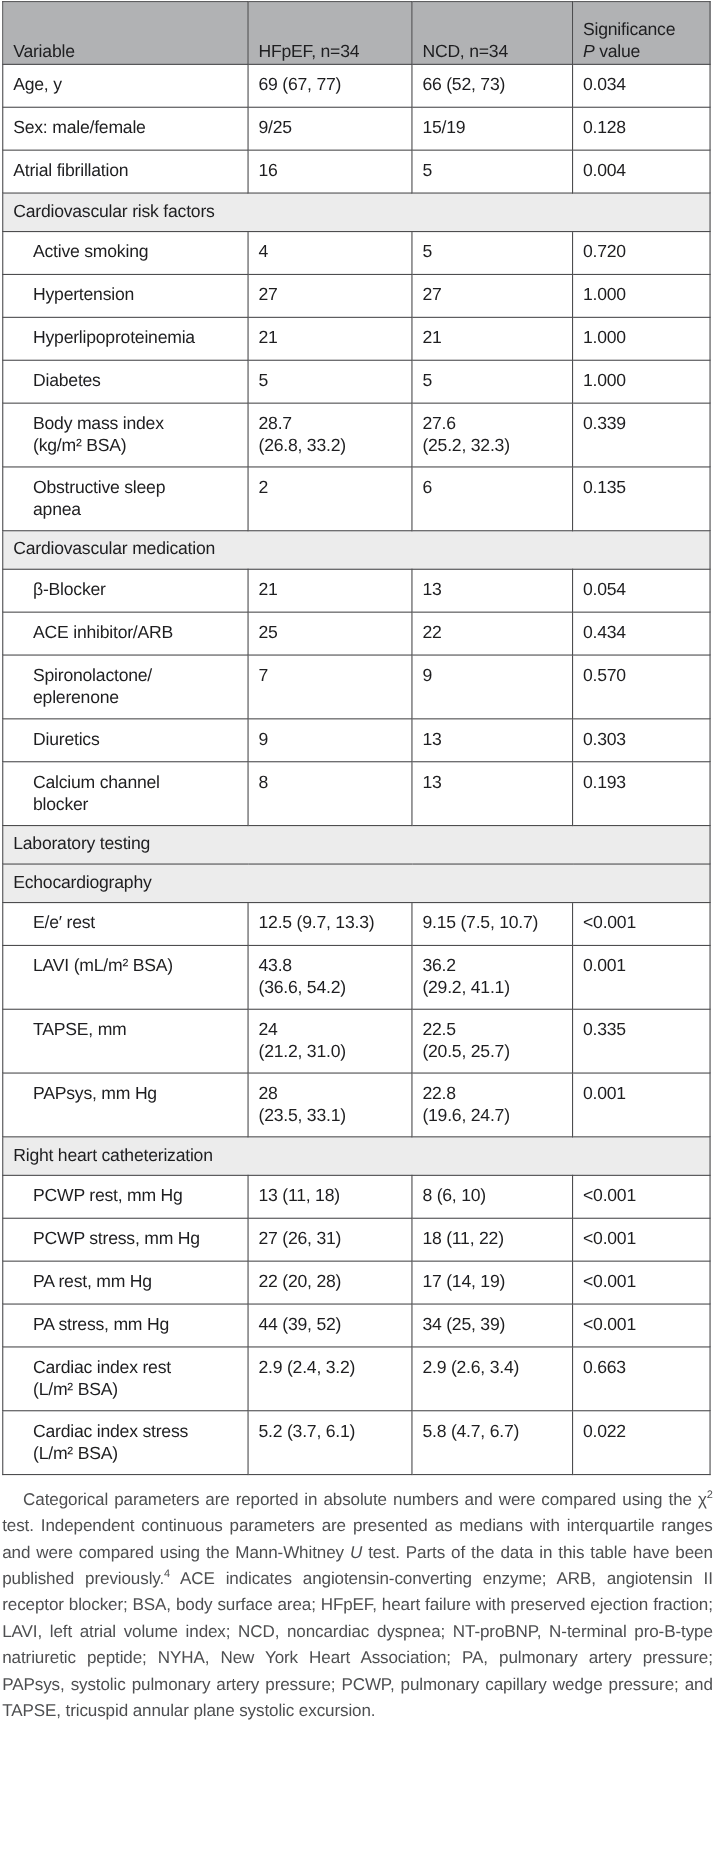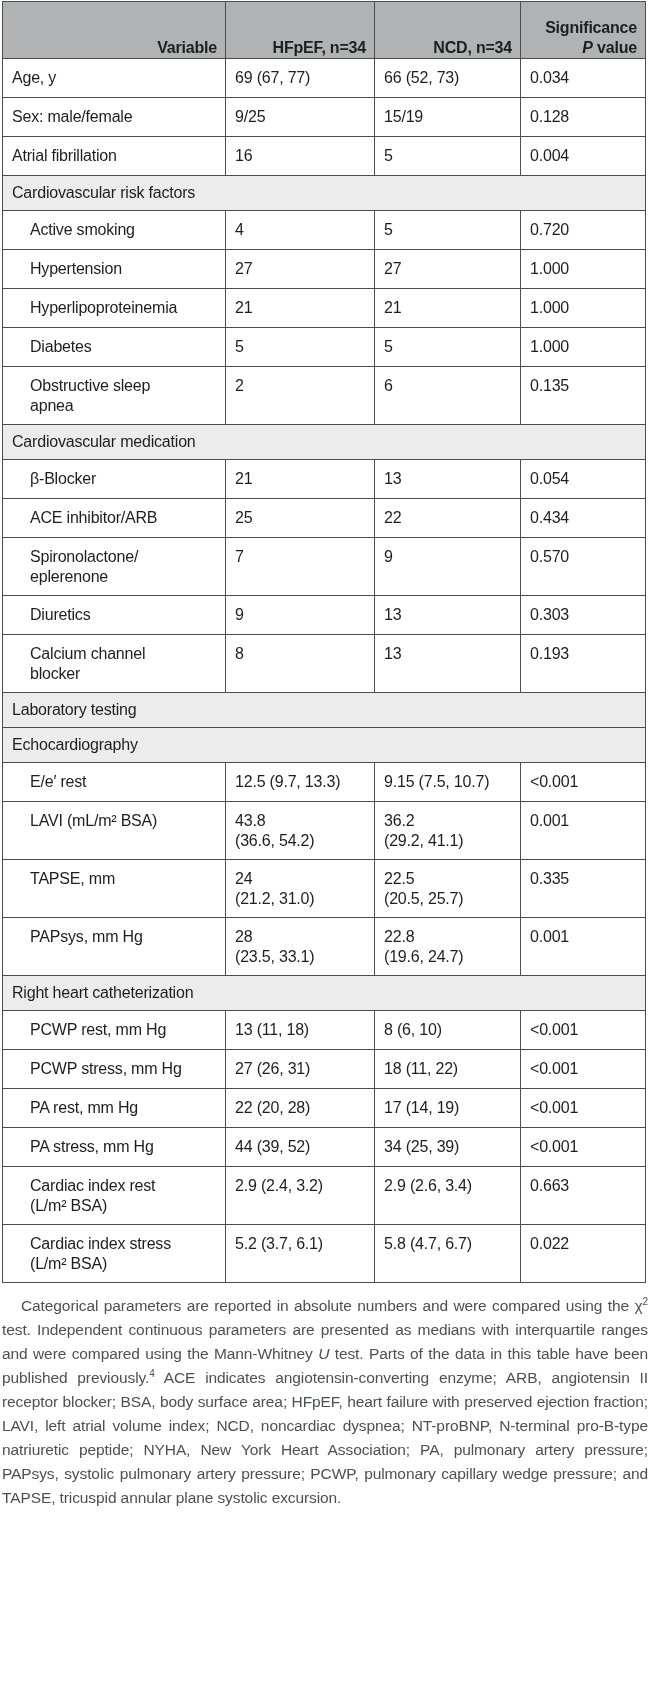--- a/index.html
+++ b/index.html
@@ -37,24 +37,23 @@
     font-size: 16px;
     line-height: 20px;
     letter-spacing: -0.2px;
     vertical-align: top;
     white-space: pre-line;
     padding: 9px 8px 8px 9px;
   }
   thead th {
     background: var(--header-bg);
     vertical-align: bottom;
-    font-weight: bold;
+    font-weight: normal;
     height: 57px;
     padding-bottom: 0;
-    text-align: right;
   }
   td.section {
     background: var(--section-bg);
     padding: 7px 8px 7px 9px;
     height: 34px;
   }
   td.indent { padding-left: 27px; }
   tr.dr td { height: 39px; }
   .footnote {
     margin: 11px 0 0 0;
@@ -132,20 +131,29 @@
           <td>21</td>
           <td>1.000</td>
         </tr>
         <tr class="dr">
           <td class="indent">Diabetes</td>
           <td>5</td>
           <td>5</td>
           <td>1.000</td>
         </tr>
         <tr class="dr">
+          <td class="indent">Body mass index
+(kg/m² BSA)</td>
+          <td>28.7
+(26.8, 33.2)</td>
+          <td>27.6
+(25.2, 32.3)</td>
+          <td>0.339</td>
+        </tr>
+        <tr class="dr">
           <td class="indent">Obstructive sleep
 apnea</td>
           <td>2</td>
           <td>6</td>
           <td>0.135</td>
         </tr>
         <tr>
           <td colspan="4" class="section">Cardiovascular medication</td>
         </tr>
         <tr class="dr">

